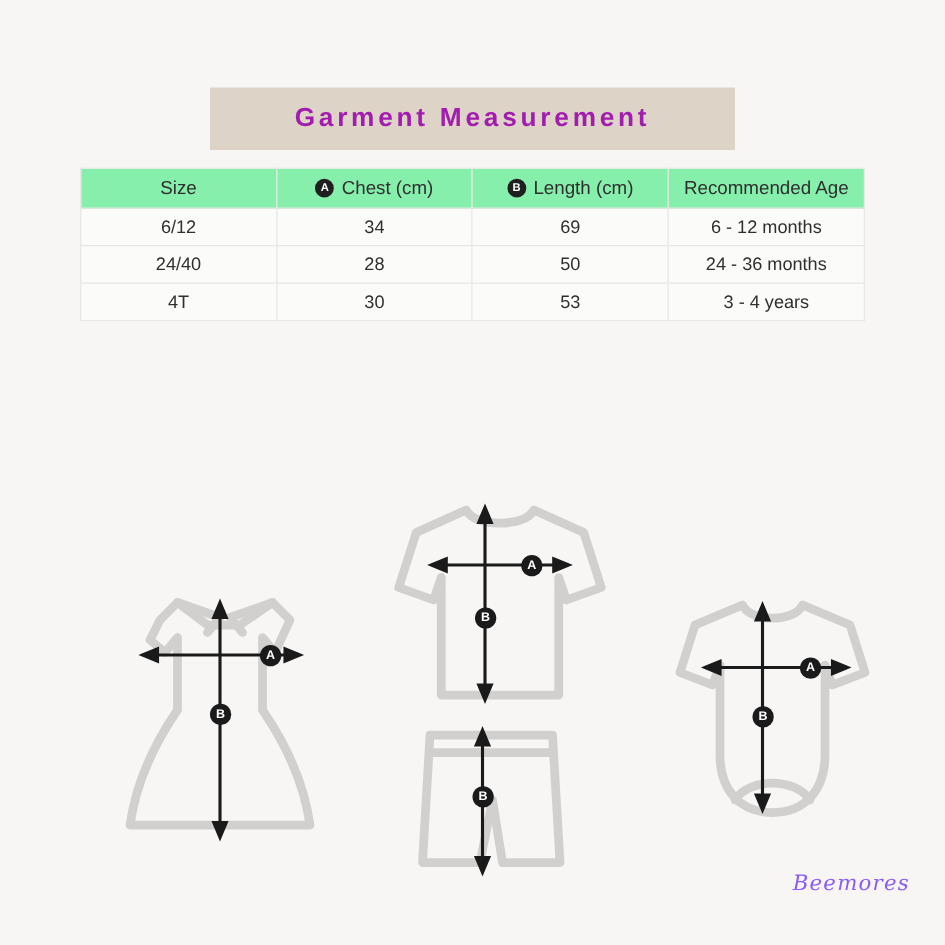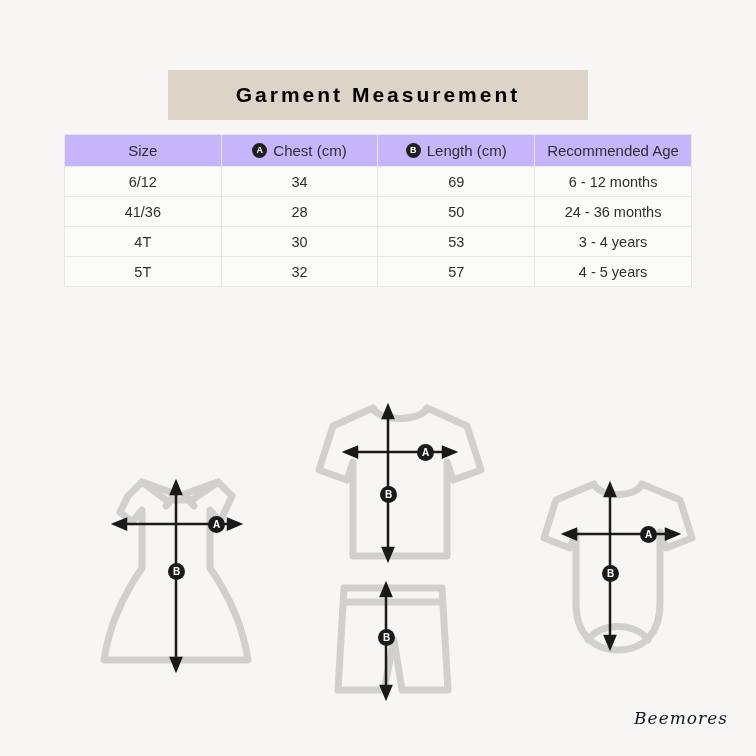--- a/index.html
+++ b/index.html
@@ -25,21 +25,21 @@
     height: 50px;
     background: #ded3c7;
     display: flex;
     align-items: center;
     justify-content: center;
   }
   #title-text {
     font-size: 21px;
     font-weight: bold;
     letter-spacing: 3px;
-    color: #000000;
+    color: #a21caf;
     white-space: nowrap;
   }
 
   
   #size-table {
     position: absolute;
     left: 64px;
     top: 134px;
     width: 628px;
     border-collapse: collapse;
@@ -48,21 +48,21 @@
   #size-table th, #size-table td {
     border: 1px solid #e9e7e4;
     height: 29px;
     text-align: center;
     font-size: 14.5px;
     font-weight: normal;
     color: #2f2f2f;
     padding: 0;
   }
   #size-table thead th {
-    background: #c4b5fd;
+    background: #86efac;
     font-size: 15px;
     height: 31px;
   }
   #size-table col.c-size   { width: 157px; }
   #size-table col.c-chest  { width: 157px; }
   #size-table col.c-length { width: 157px; }
   #size-table col.c-age    { width: 157px; }
 
   .hdr-inner {
     display: flex;
@@ -107,25 +107,25 @@
     font-weight: bold;
     display: flex;
     align-items: center;
     justify-content: center;
   }
 
   
   #watermark {
     position: absolute;
     right: 28px;
-    bottom: 28px;
+    bottom: 39px;
     font-family: "DejaVu Serif", serif;
     font-style: italic;
     font-size: 17px;
-    color: #0f172a;
+    color: #8b5cf6;
     letter-spacing: 1px;
   }
 </style>
 </head>
 <body>
 
 <div id="title-banner">
   <div id="title-text">Garment Measurement</div>
 </div>
 
@@ -163,36 +163,30 @@
     </tr>
   </thead>
   <tbody>
     <tr>
       <td>6/12</td>
       <td>34</td>
       <td>69</td>
       <td>6 - 12 months</td>
     </tr>
     <tr>
-      <td>41/36</td>
+      <td>24/40</td>
       <td>28</td>
       <td>50</td>
       <td>24 - 36 months</td>
     </tr>
     <tr>
       <td>4T</td>
       <td>30</td>
       <td>53</td>
       <td>3 - 4 years</td>
-    </tr>
-    <tr>
-      <td>5T</td>
-      <td>32</td>
-      <td>57</td>
-      <td>4 - 5 years</td>
     </tr>
   </tbody>
 </table>
 
 <div id="diagrams">
 
   <div class="garment" style="left:80px; top:80px; width:225px; height:220px;">
     <svg width="225" height="220" viewBox="0 0 225 220">
       <g fill="none" stroke="#d2d0ce" stroke-width="7" stroke-linejoin="round" stroke-linecap="round">
         <path d="M62 22 L48 36 L40 52 L52 62 L62 50 L62 108

